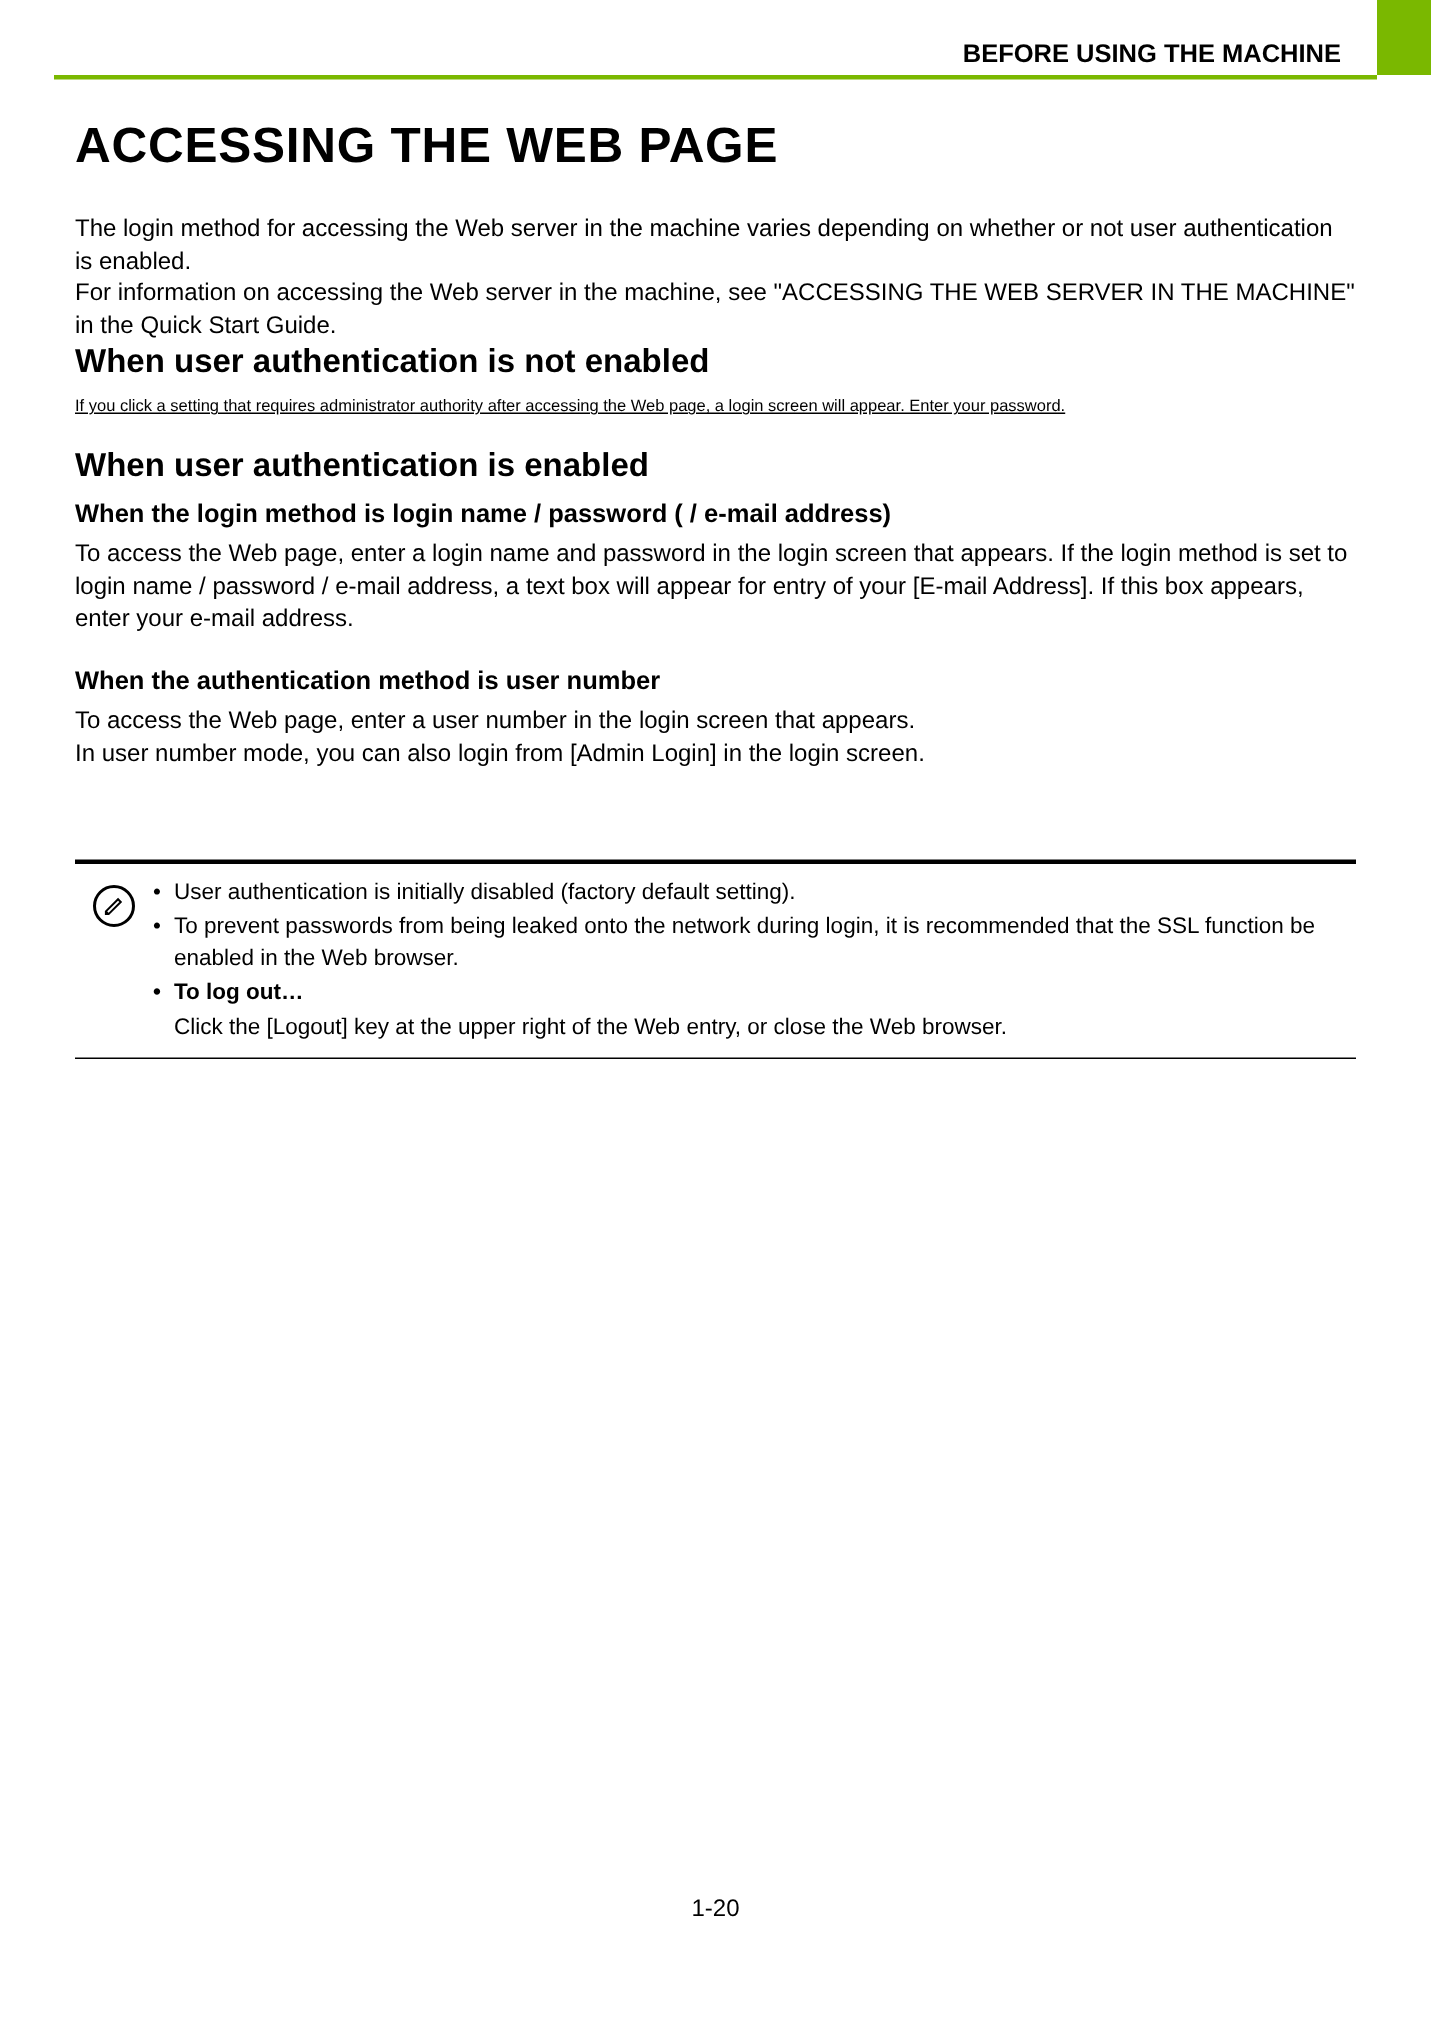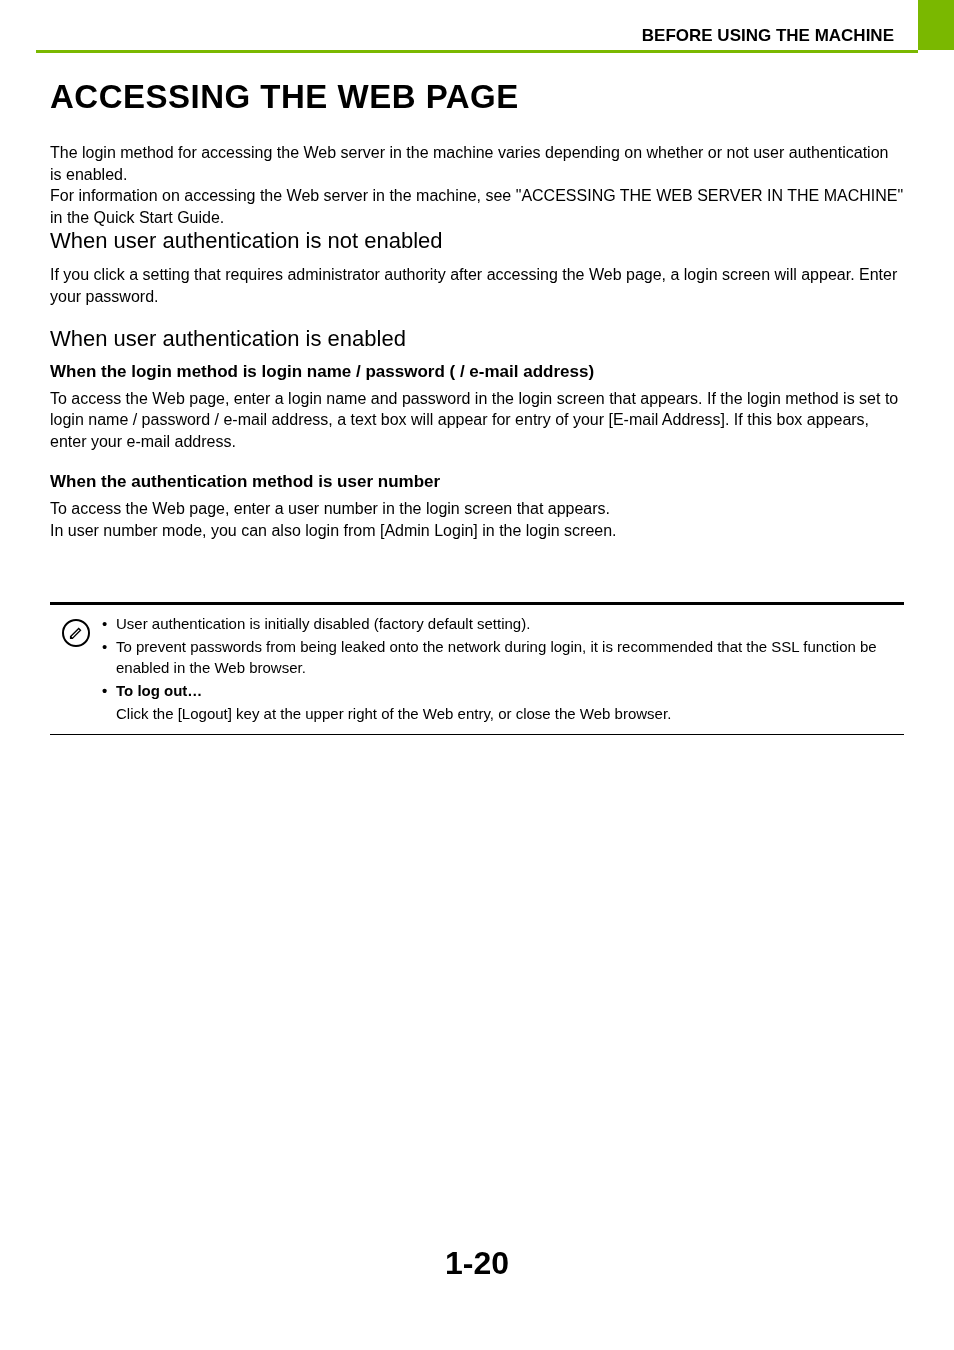--- a/index.html
+++ b/index.html
@@ -48,27 +48,28 @@
       font-weight: bold;
       margin-bottom: 26px;
       letter-spacing: 0.5px;
     }
     .intro-text {
       font-size: 16px;
       line-height: 1.35;
     }
     h2 {
       font-size: 22px;
-      font-weight: normal;
+      font-weight: bold;
       margin-bottom: 10px;
     }
     .section-text {
-      font-size: 16px;
+      font-size: 11px;
       line-height: 1.35;
       margin-bottom: 18px;
+      text-decoration: underline;
     }
     h3 {
       font-size: 17px;
       font-weight: bold;
       margin-bottom: 6px;
     }
     .sub-text {
       font-size: 16px;
       line-height: 1.35;
       margin-bottom: 20px;
@@ -123,22 +124,22 @@
     }
     .indent-text {
       margin-left: 14px;
     }
     .page-number {
       position: absolute;
       bottom: 68px;
       left: 0;
       right: 0;
       text-align: center;
-      font-size: 32px;
-      font-weight: bold;
+      font-size: 16px;
+      font-weight: normal;
     }
   </style>
 </head>
 <body>
 
 <div class="green-tab"></div>
 <div class="header-text">BEFORE USING THE MACHINE</div>
 <div class="green-line"></div>
 
 <div class="content">

